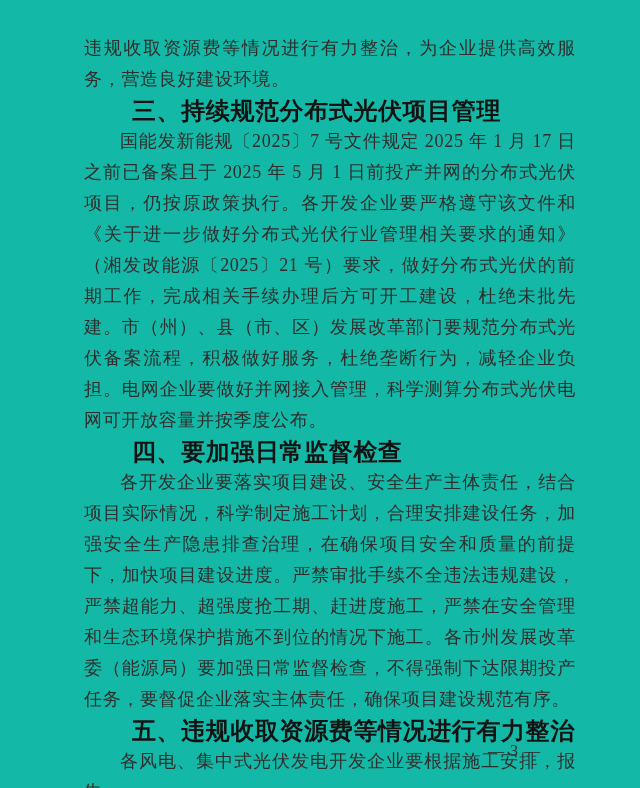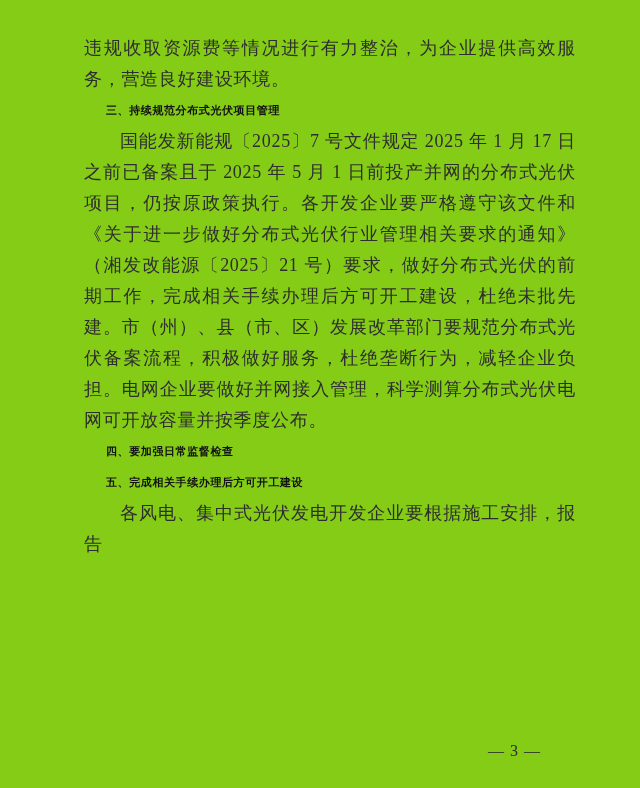--- a/index.html
+++ b/index.html
@@ -7,21 +7,21 @@
     padding: 0;
     width: 640px;
     height: 788px;
     background: #fdfdfc;
     overflow: hidden;
   }
   .page {
     position: relative;
     width: 640px;
     height: 788px;
-    background: #84cc16;
+    background: #14b8a6;
     font-family: "Liberation Serif", "DejaVu Serif", serif;
     color: #2e2e2e;
   }
   .content {
     position: absolute;
     left: 84px;
     top: 33px;
     width: 492px;
   }
   .para {
@@ -32,21 +32,21 @@
     text-align: justify;
     text-justify: inter-ideograph;
   }
   .para.indent {
     text-indent: 2em;
   }
   .heading {
     margin: 0;
     font-family: "Liberation Sans", "DejaVu Sans", sans-serif;
     font-weight: 700;
-    font-size: 11px;
+    font-size: 24px;
     line-height: 31px;
     letter-spacing: 0.6px;
     color: #131313;
     text-indent: 2em;
   }
   .page-number {
     position: absolute;
     left: 488px;
     top: 741px;
     margin: 0;
@@ -59,17 +59,18 @@
 </style>
 </head>
 <body>
 
 <div class="page">
   <div class="content">
     <p class="para">违规收取资源费等情况进行有力整治，为企业提供高效服务，营造良好建设环境。</p>
     <h2 class="heading">三、持续规范分布式光伏项目管理</h2>
     <p class="para indent">国能发新能规〔2025〕7 号文件规定 2025 年 1 月 17 日之前已备案且于 2025 年 5 月 1 日前投产并网的分布式光伏项目，仍按原政策执行。各开发企业要严格遵守该文件和《关于进一步做好分布式光伏行业管理相关要求的通知》（湘发改能源〔2025〕21 号）要求，做好分布式光伏的前期工作，完成相关手续办理后方可开工建设，杜绝未批先建。市（州）、县（市、区）发展改革部门要规范分布式光伏备案流程，积极做好服务，杜绝垄断行为，减轻企业负担。电网企业要做好并网接入管理，科学测算分布式光伏电网可开放容量并按季度公布。</p>
     <h2 class="heading">四、要加强日常监督检查</h2>
-    <h2 class="heading">五、完成相关手续办理后方可开工建设</h2>
+    <p class="para indent">各开发企业要落实项目建设、安全生产主体责任，结合项目实际情况，科学制定施工计划，合理安排建设任务，加强安全生产隐患排查治理，在确保项目安全和质量的前提下，加快项目建设进度。严禁审批手续不全违法违规建设，严禁超能力、超强度抢工期、赶进度施工，严禁在安全管理和生态环境保护措施不到位的情况下施工。各市州发展改革委（能源局）要加强日常监督检查，不得强制下达限期投产任务，要督促企业落实主体责任，确保项目建设规范有序。</p>
+    <h2 class="heading">五、违规收取资源费等情况进行有力整治</h2>
     <p class="para indent">各风电、集中式光伏发电开发企业要根据施工安排，报告</p>
   </div>
   <p class="page-number">— 3 —</p>
 </div>
 
 </body></html>

